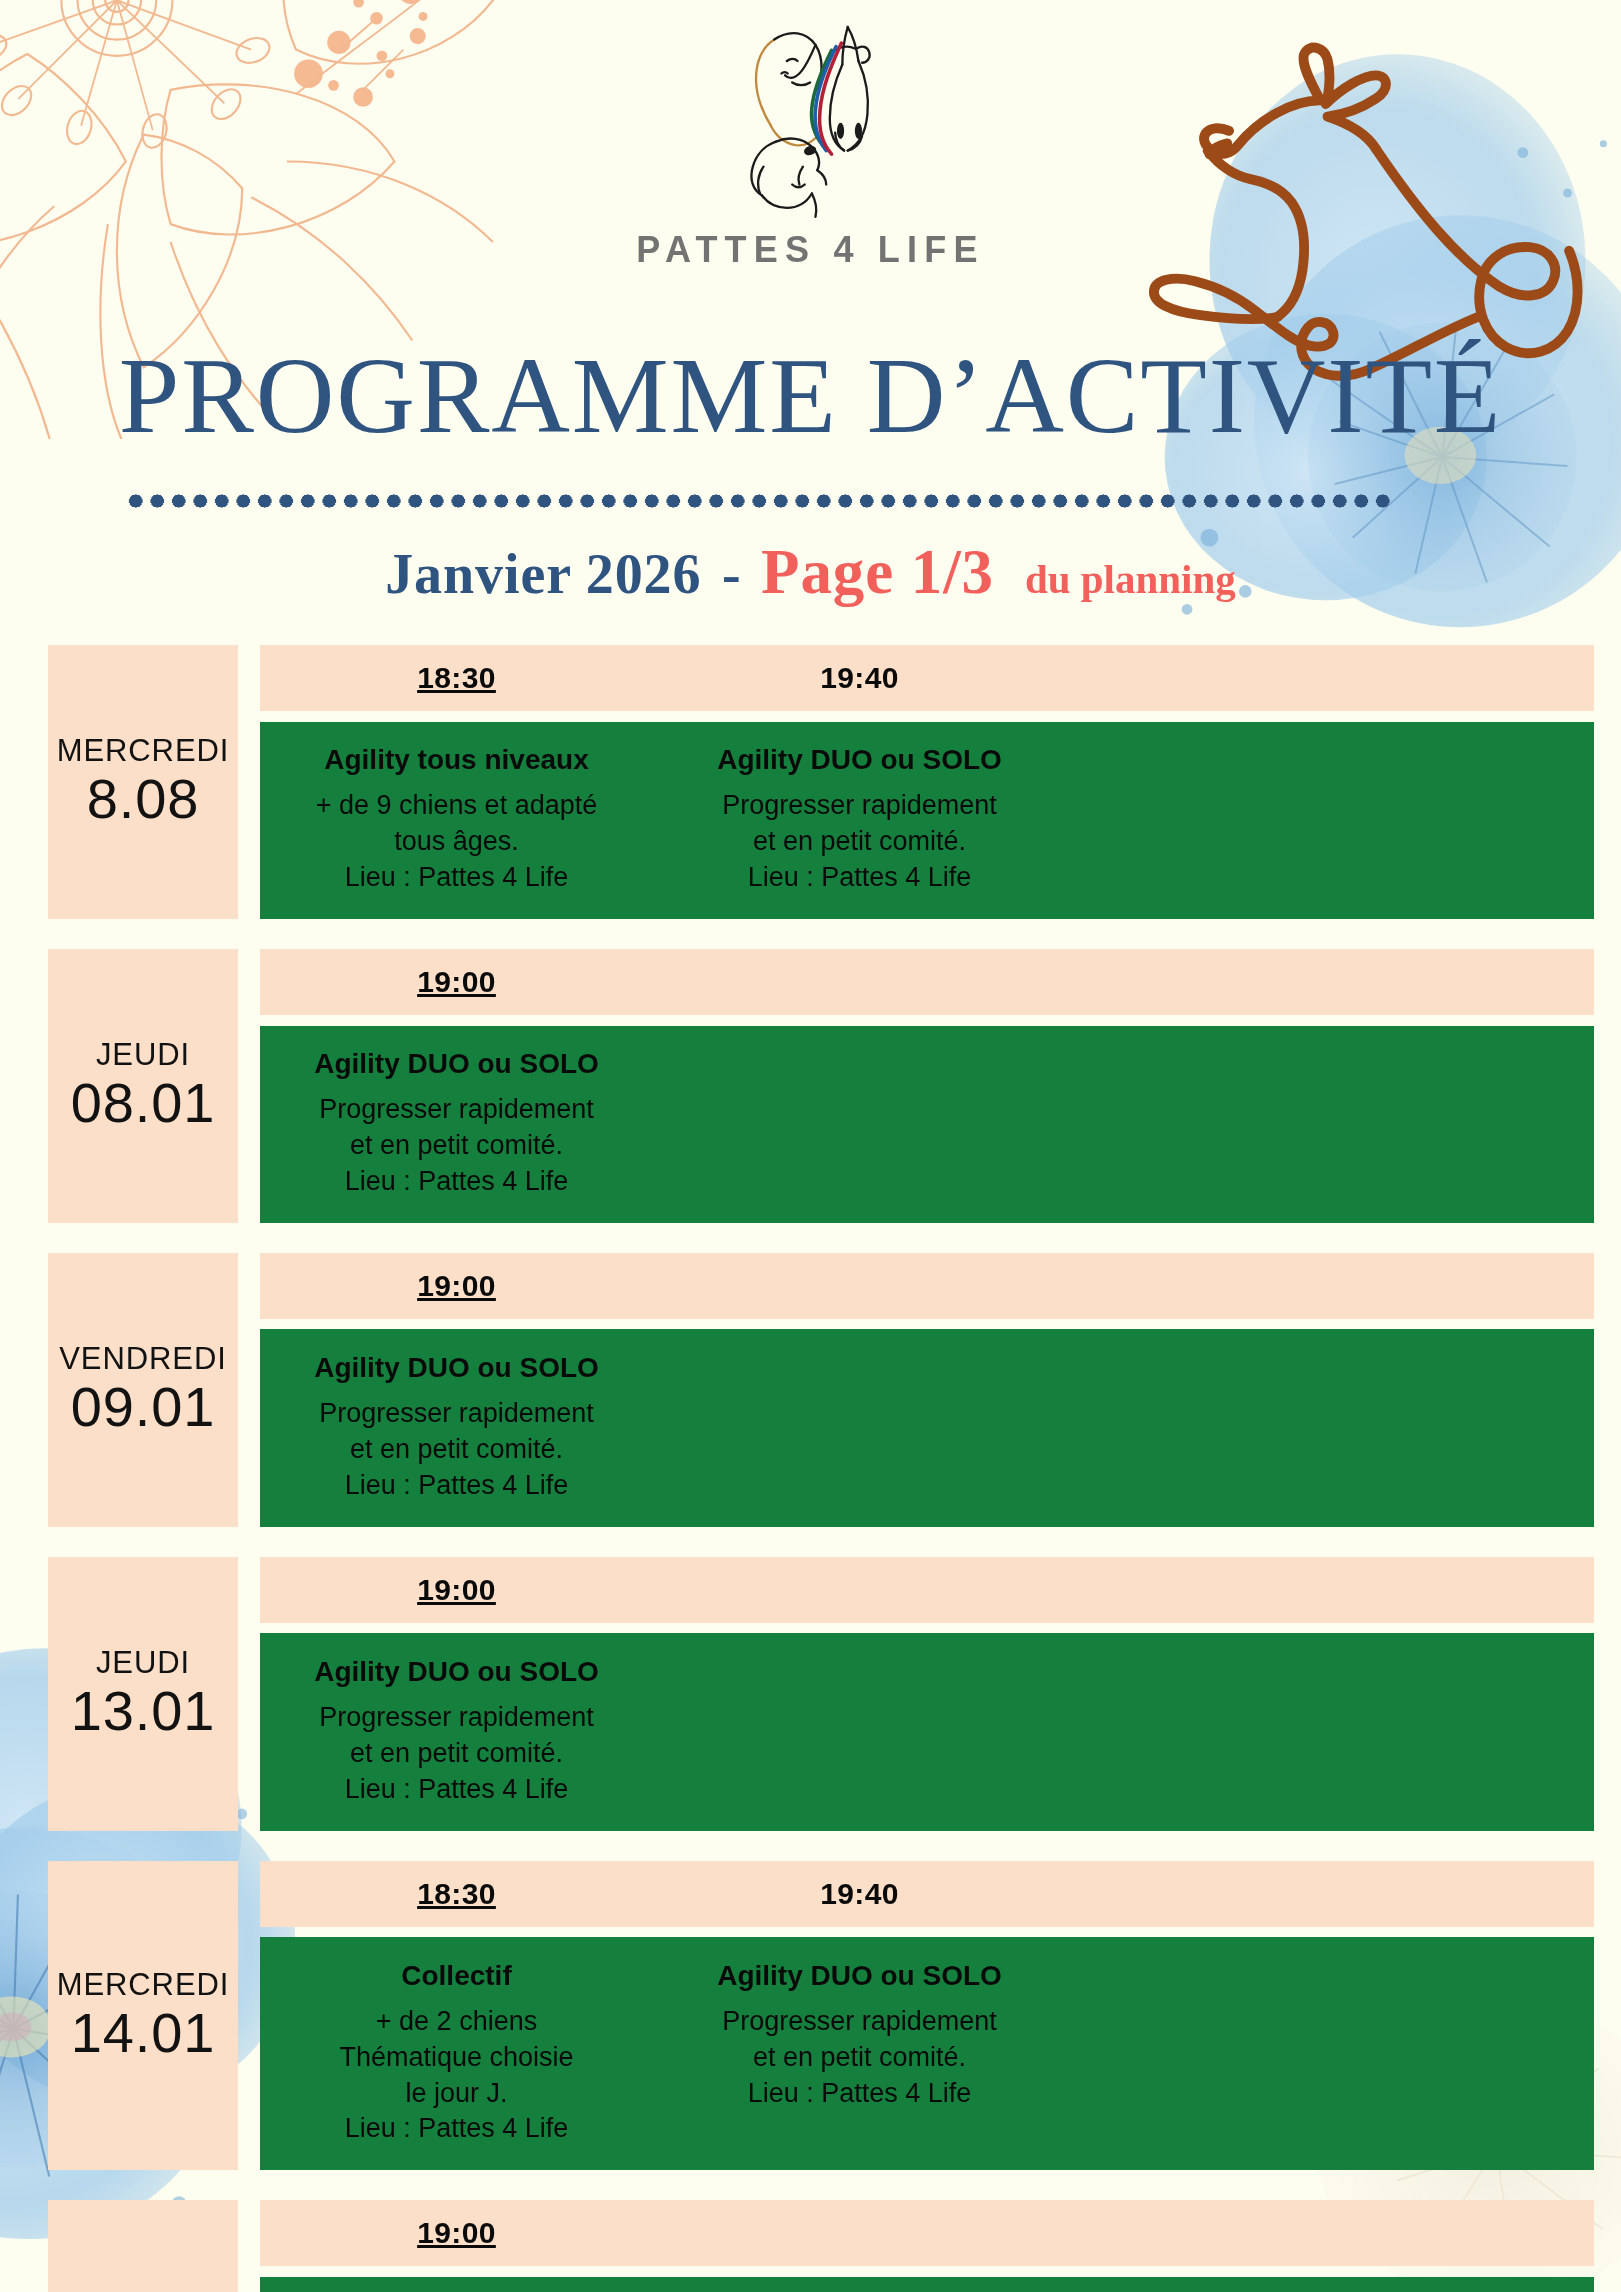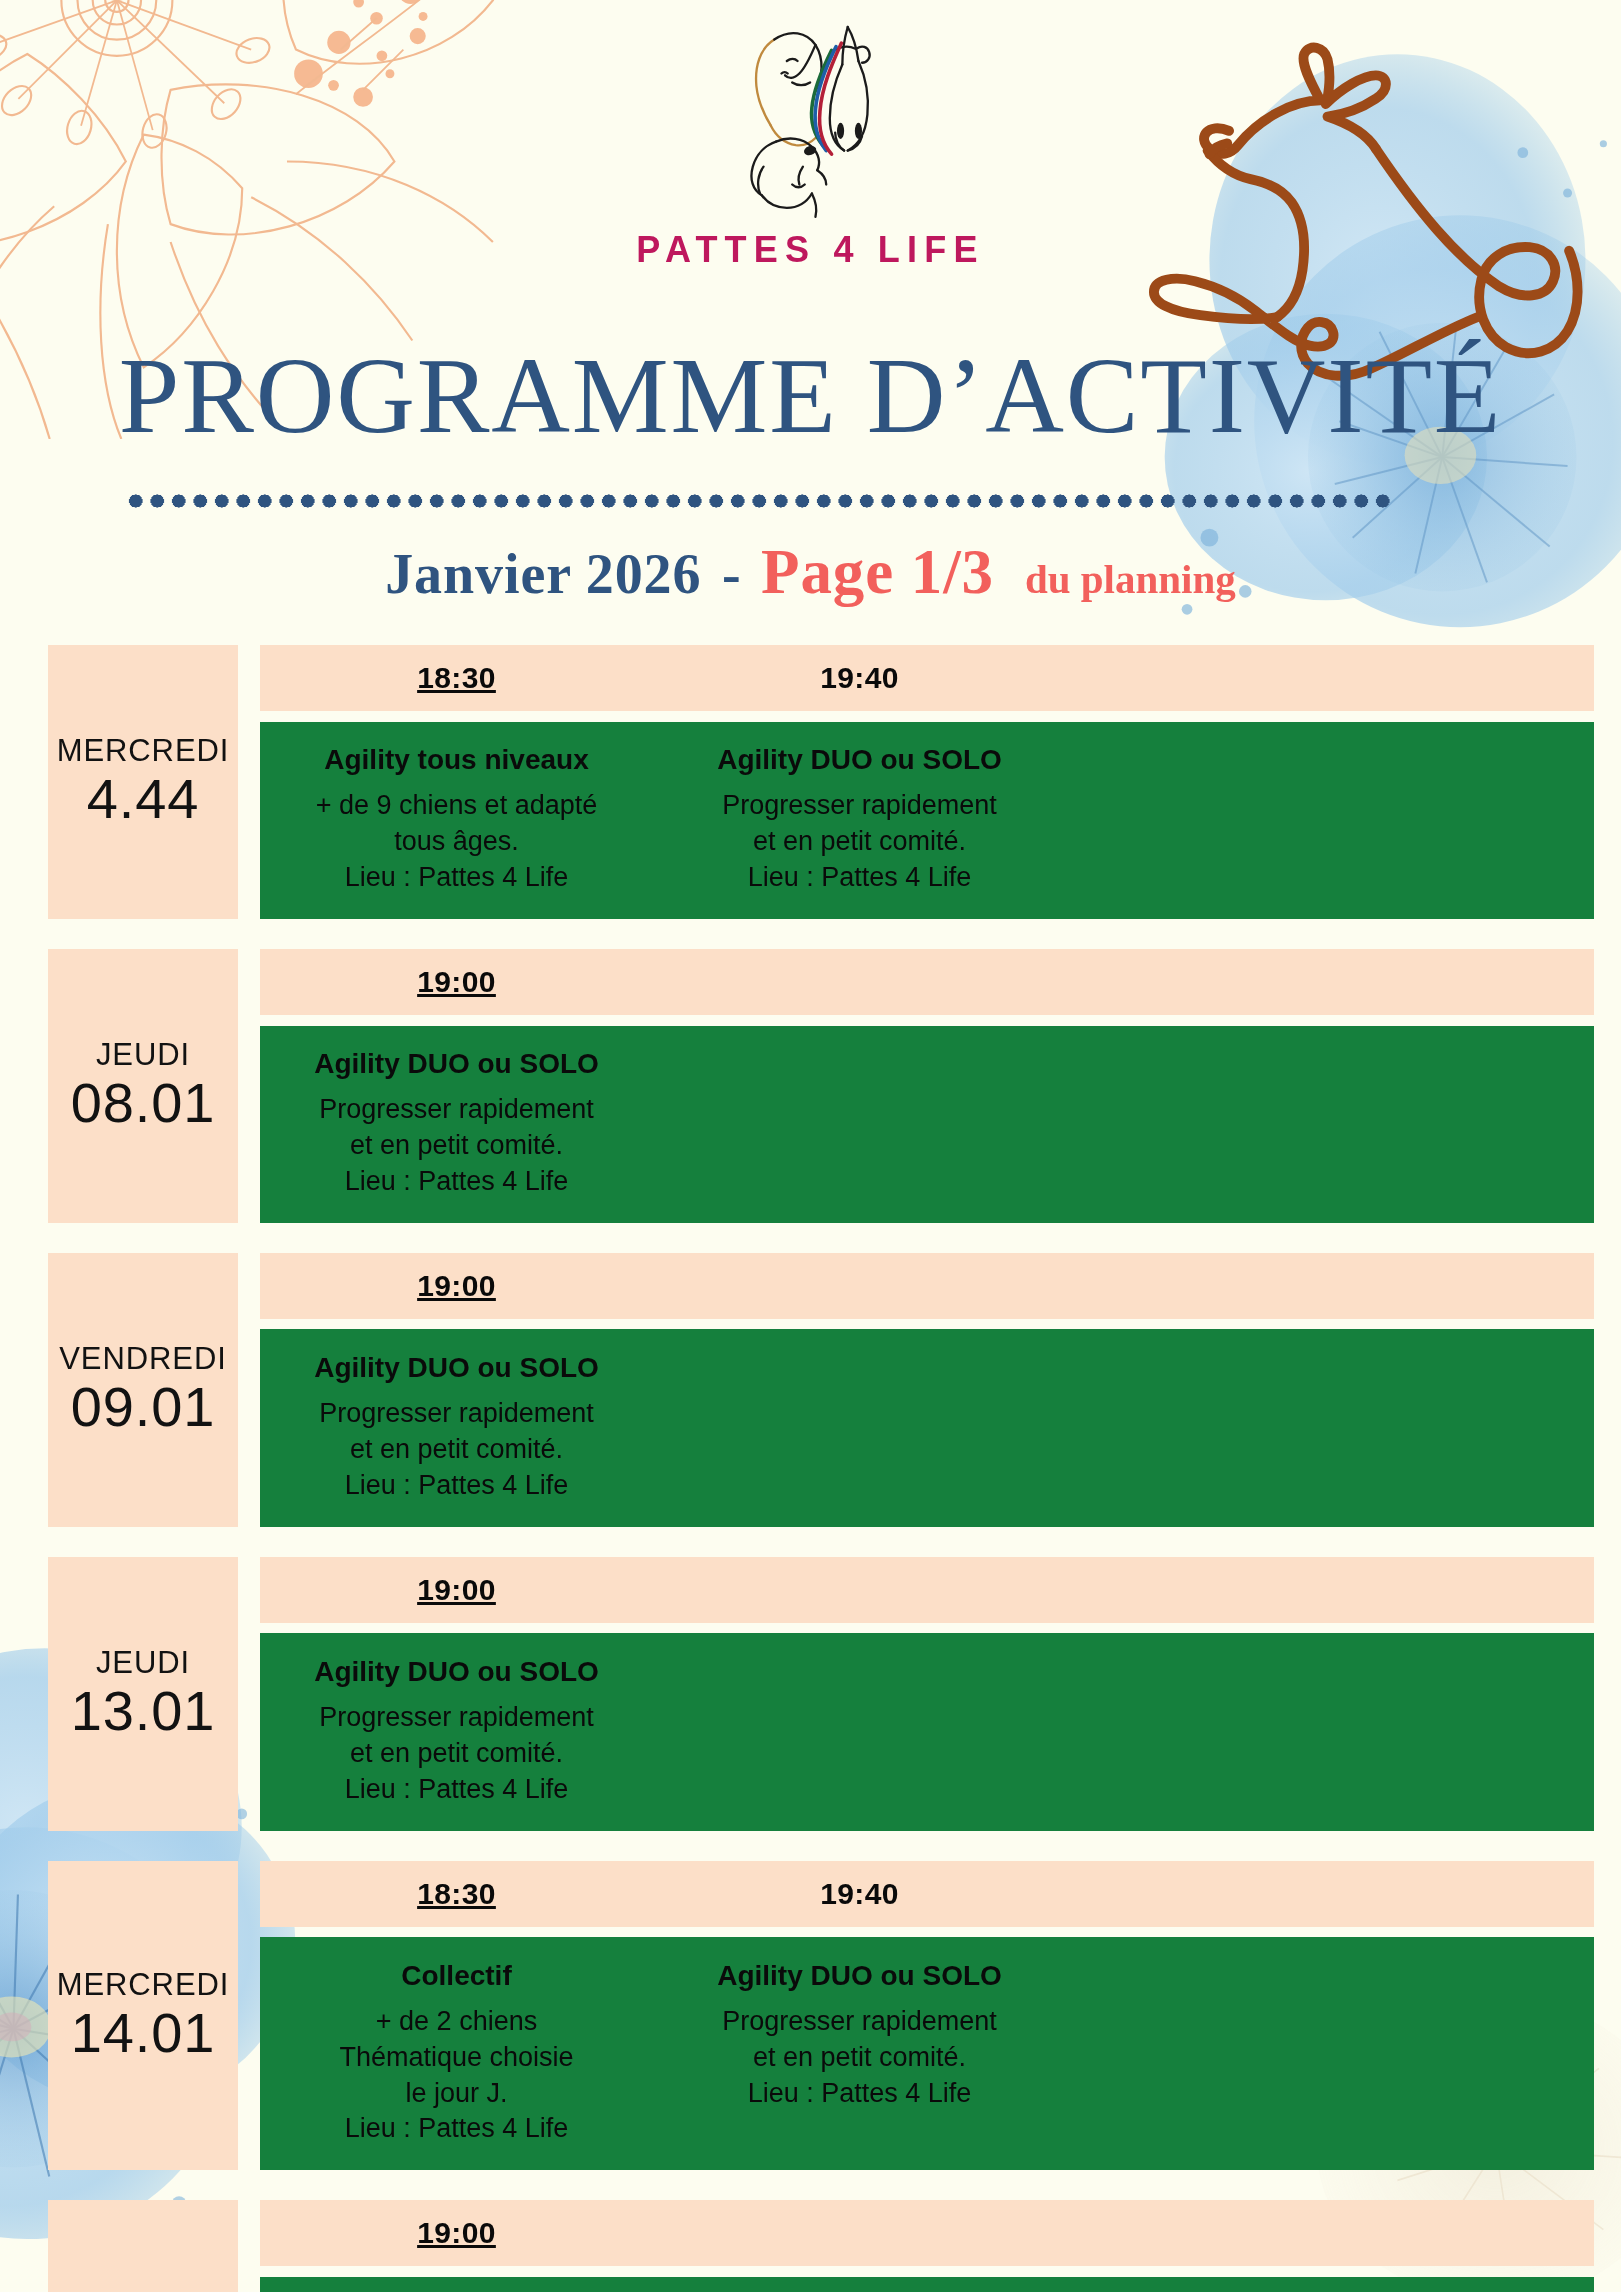--- a/index.html
+++ b/index.html
@@ -26,21 +26,21 @@
 
   
   #logo-block{
     position:absolute; left:0; right:0; top:9px;
     display:flex; flex-direction:column; align-items:center;
   }
   #logo-mark{ width:188px; height:215px; }
   #logo-wordmark{
     margin-top:5.4px;
     font-size:36px; letter-spacing:7.2px; font-weight:600;
-    color:#be185d;
+    color:#737373;
     font-family:"Liberation Sans", sans-serif;
   }
 
   #title-main{
     position:absolute; left:0; right:0; top:340px;
     text-align:center;
     font-family:"Liberation Serif", serif;
     font-size:109px; line-height:1.02;
     font-weight:400;
     color:#2F5480;
@@ -403,21 +403,21 @@
     <span class="s-month">Janvier 2026</span>
     <span class="s-dash">-</span>
     <span class="s-page">Page 1/3</span>
     <span class="s-suffix">du planning</span>
   </div>
 
   <div id="schedule">
       <div class="day-row">
         <div class="date-cell">
           <div class="date-weekday">MERCREDI</div>
-          <div class="date-number">4.44</div>
+          <div class="date-number">8.08</div>
         </div>
         <div class="row-right">
           <div class="time-band">
             <div class="time-slot">18:30</div>
             <div class="time-slot">19:40</div>
           </div>
           <div class="session-band">
             <div class="session">
               <div class="session-title">Agility tous niveaux</div>
               <div class="session-line">+ de 9 chiens et adapté</div>

